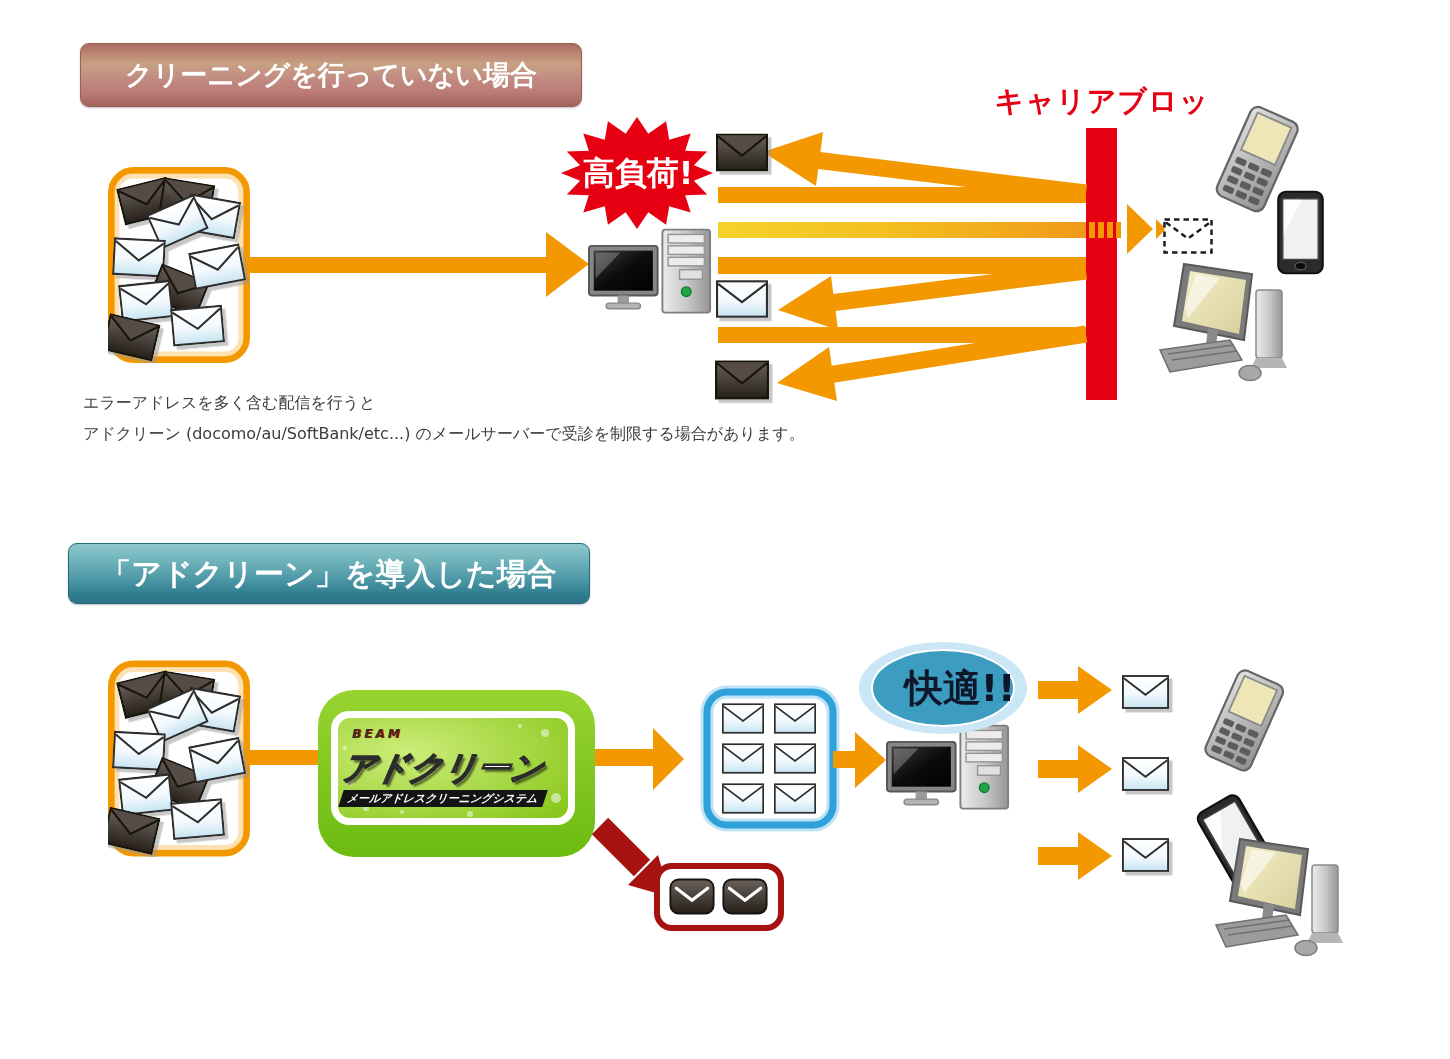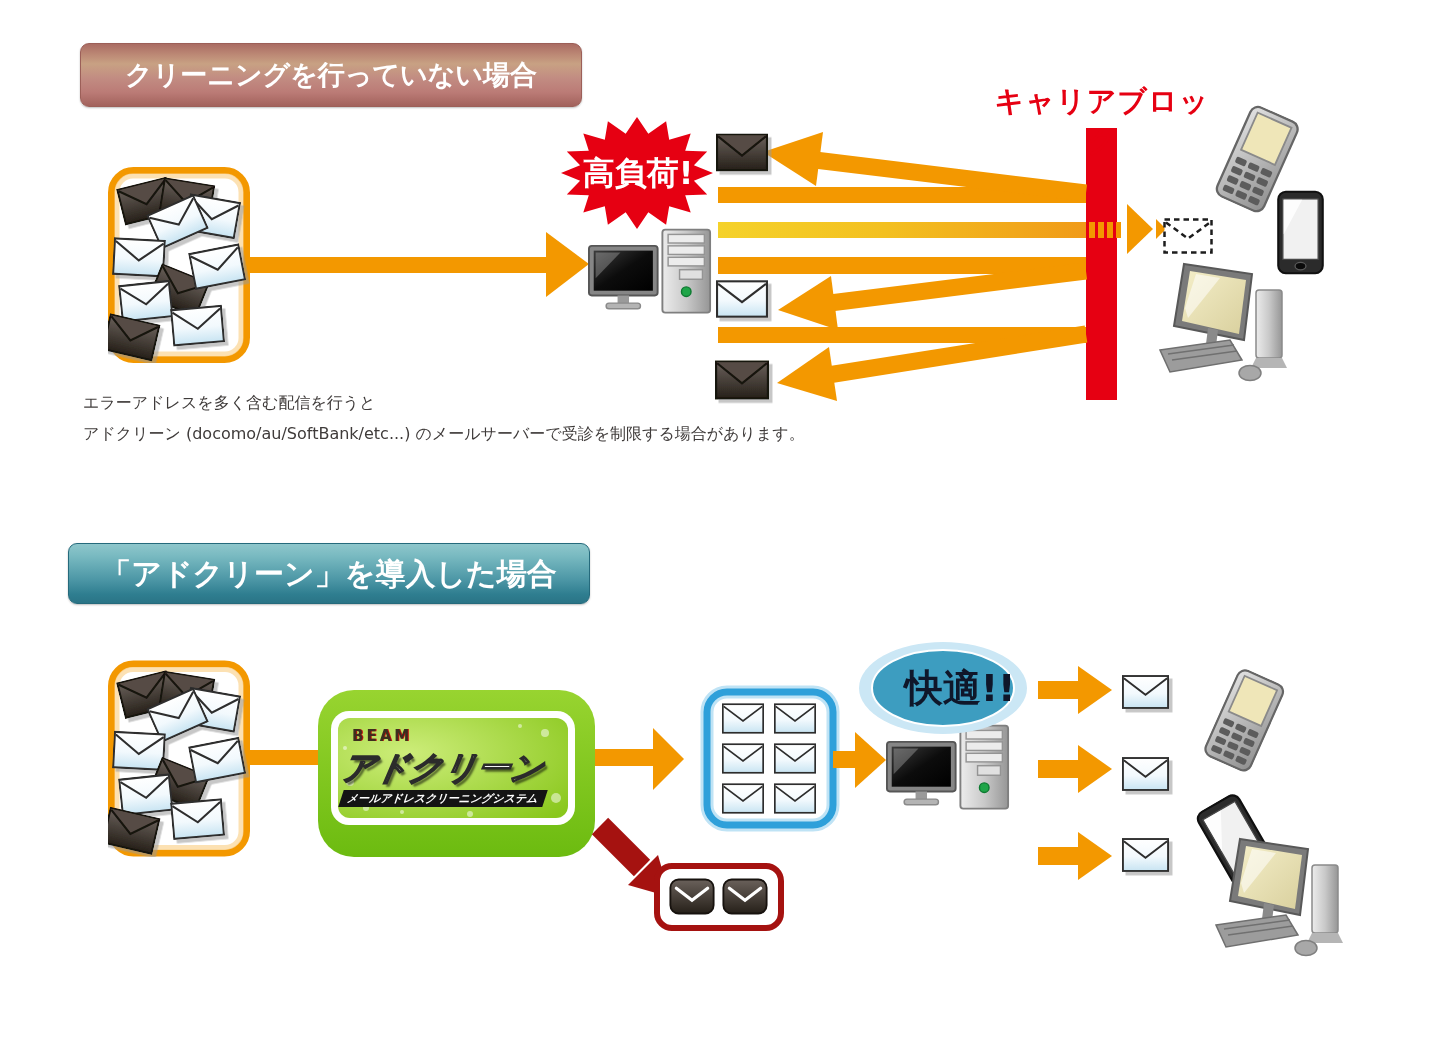--- a/index.html
+++ b/index.html
@@ -37,22 +37,23 @@
     color:#0f172a;font-size:38px;font-weight:bold;margin-left:16px;
   }
   .desc{
     color:#3f3b3a;font-size:16px;line-height:31px;white-space:nowrap;
   }
   .desc1{left:83px;top:387px;}
   .desc2{left:83px;top:971px;}
 
   .beam-brand{
     left:352px;top:727px;width:120px;
-    color:#3d2e1e;font-size:15px;font-weight:bold;letter-spacing:3px;
+    color:#3d2e1e;font-size:12px;font-weight:bold;letter-spacing:3px;
     text-shadow:1px 0 0 #c41010;
+    font-style:italic;
   }
   .product-name{
     left:334px;top:746px;width:218px;text-align:center;
     color:#f4f4f4;font-size:33px;font-weight:bold;font-style:italic;
     transform:skewX(-10deg);
     -webkit-text-stroke:1.5px #2b2b2b;
     text-shadow:3px 3px 2px rgba(0,0,0,.55);
     white-space:nowrap;
   }
   .product-tagline{

